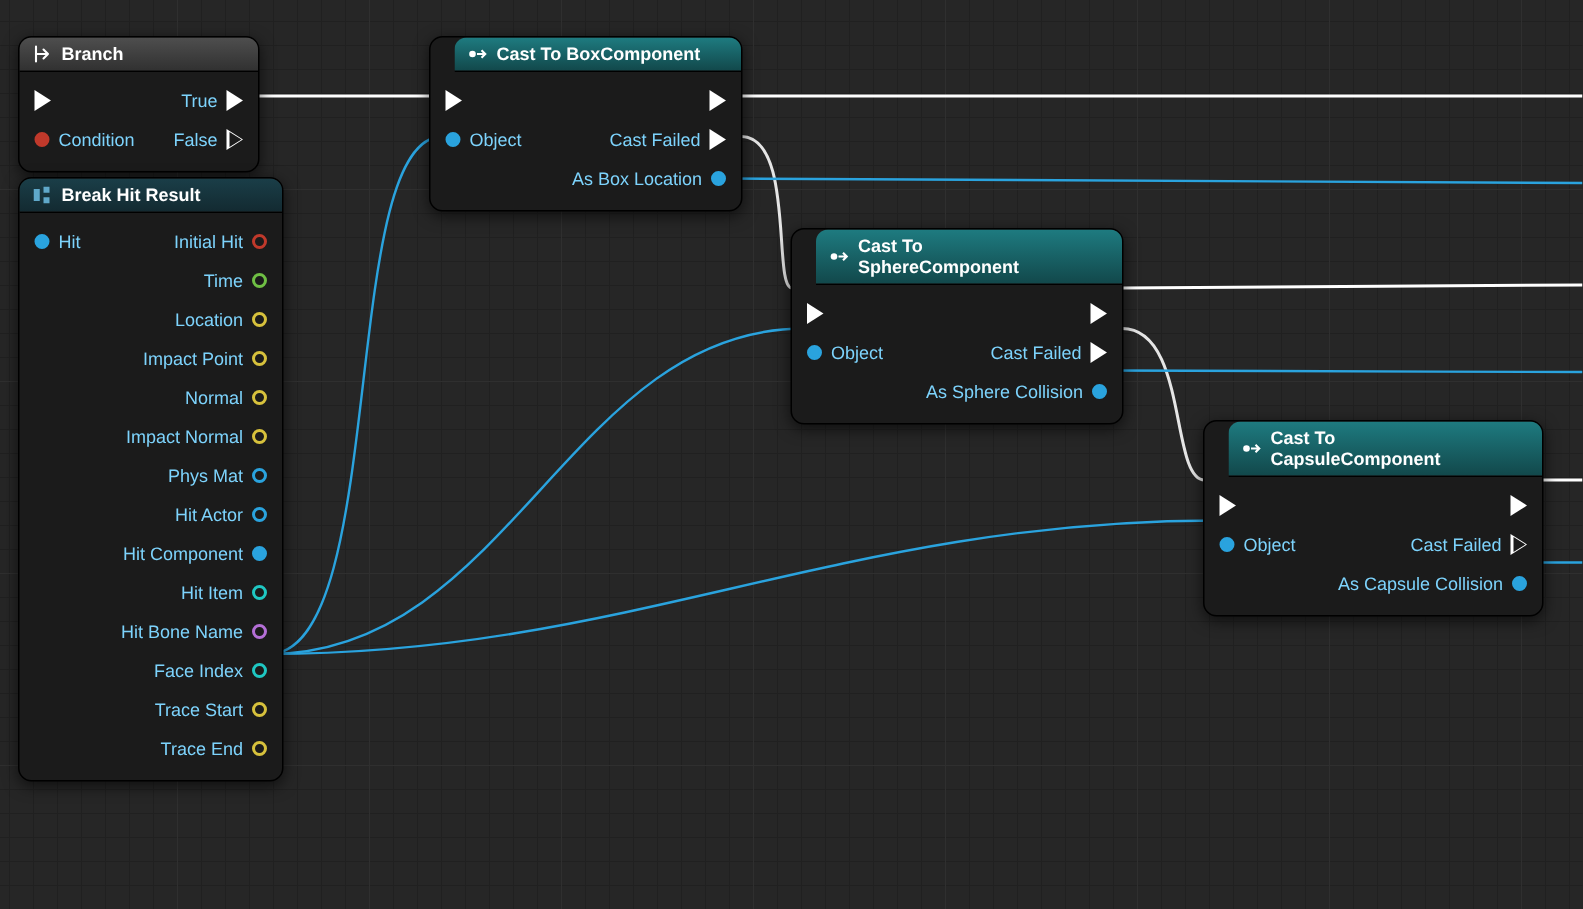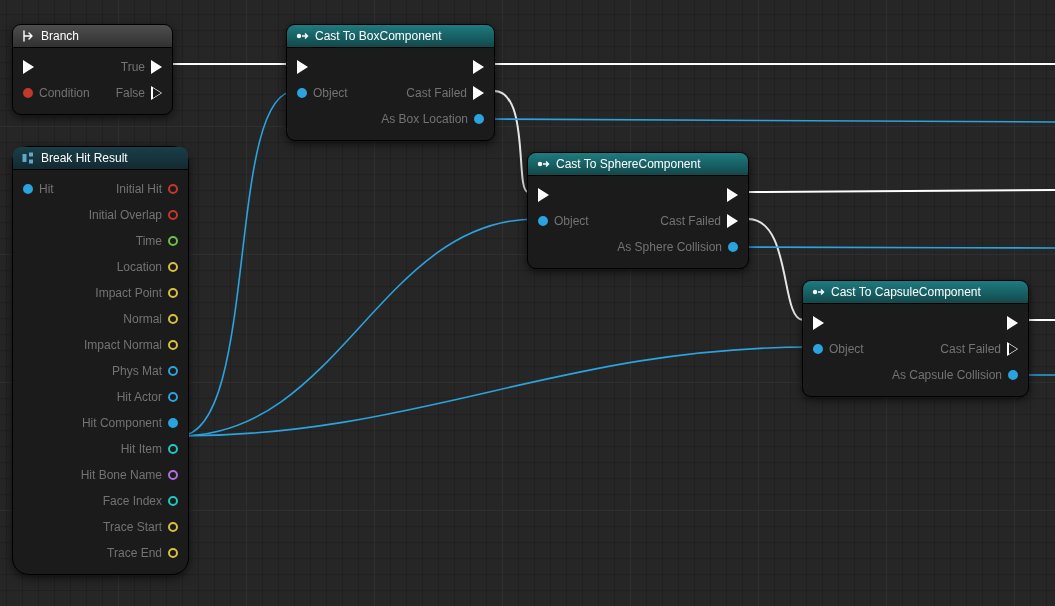--- a/index.html
+++ b/index.html
@@ -14,25 +14,25 @@
       linear-gradient(#202020 1px,transparent 1px),
       linear-gradient(90deg,#202020 1px,transparent 1px);
     background-size:128px 128px,128px 128px,16px 16px,16px 16px;
     background-position:-10px -2px,-10px -2px,-10px -2px,-10px -2px;
   }
   svg.wires{position:absolute;inset:0;pointer-events:none;}
   .node{position:absolute;background:#1b1b1b;border:1px solid #000;
     border-radius:9px;box-shadow:0 3px 10px rgba(0,0,0,.6);}
   .node .hdr{display:flex;align-items:center;gap:6px;
     padding:4px 24px 4px 8px;border-bottom:1px solid #000;
-    border-radius:8px 8px 0 0;color:#fff;font-weight:400;}
+    border-radius:8px 8px 0 0;color:#fff;font-weight:700;}
   .hdr-icon{display:inline-flex;width:14px;height:14px;align-items:center;justify-content:center;}
   .hdr-icon svg{width:14px;height:14px;}
   .hdr-gray{background:linear-gradient(#4e4e4e,#313131);}
-  .hdr-teal{background:linear-gradient(#1e7b80,#12484b);}
+  .hdr-teal{background:linear-gradient(#1e7b80,#12484b);margin-left:16px;}
   .hdr-blue{background:linear-gradient(#1a3e48,#132a31);}
   .body{padding:6px 0 8px 0;}
   .grid2{display:grid;grid-template-columns:1fr 1fr;}
   .col{display:flex;flex-direction:column;gap:0;}
   .row{display:flex;align-items:center;height:26px;padding:0 10px;gap:6px;white-space:nowrap;}
   .row.end{justify-content:flex-end;}
   
   .xpin,.xpin-h{display:inline-block;border-style:solid;}
   .xpin{border-width:7px 0 7px 11px;border-color:transparent transparent transparent #fff;}
   .xpin-h{border-width:7px 0 7px 11px;border-color:transparent transparent transparent #fff;
@@ -43,21 +43,21 @@
   
   .dpin{width:10px;height:10px;border-radius:50%;display:inline-block;
     border:2px solid;box-sizing:border-box;background:transparent;}
   .dpin.filled{background:currentColor;}
   .c-red{color:#c0392b;border-color:#c0392b;}
   .c-blue{color:#2aa3de;border-color:#2aa3de;}
   .c-green{color:#6fbf44;border-color:#6fbf44;}
   .c-yellow{color:#d7c13c;border-color:#d7c13c;}
   .c-cyan{color:#1fc7c2;border-color:#1fc7c2;}
   .c-purple{color:#b46fd6;border-color:#b46fd6;}
-  .lbl{color:#737373;}
+  .lbl{color:#7dd3fc;}
 </style>
 </head>
 <body>
 <div class="grid"></div>
 
 <svg class="wires" width="1055" height="606">
 
   <path d="M 170 64 C 210 64 250 64 286 64" stroke="#ffffff" stroke-width="2" fill="none"></path>
   <path d="M 494 64 C 700 64 900 64 1055 64" stroke="#ffffff" stroke-width="2" fill="none"></path>
   <path d="M 494 91 C 530 91 515 192 528 192" stroke="#e5e5e5" stroke-width="2" fill="none"></path>
@@ -99,21 +99,21 @@
         <span class="xpin"></span>
       </div>
       <div class="row end">
         <span class="lbl">False</span>
         <span class="xpin-h"></span>
       </div>
     </div>
   </div>
 </div>
 
-<div class="node" style="left:12px;top:146px;width:175px;border-radius:17px;">
+<div class="node" style="left:12px;top:118px;width:175px;">
   <div class="hdr hdr-blue">
     <span class="hdr-icon">
       <svg viewBox="0 0 14 14">
           <rect x="1.5" y="3" width="4" height="8" fill="#5fa8c9"></rect>
           <rect x="8" y="1.5" width="4" height="4" fill="#5fa8c9"></rect>
           <rect x="8" y="8.5" width="4" height="4" fill="#5fa8c9"></rect>
         </svg>
     </span>
     <span>Break Hit Result</span>
   </div>
@@ -123,24 +123,20 @@
         <span class="dpin c-blue filled"></span>
         <span class="lbl">Hit</span>
       </div>
     </div>
     <div class="col" id="break-outs">
         <div class="row end">
           <span class="lbl">Initial Hit</span>
           <span class="dpin c-red"></span>
         </div>
         <div class="row end">
-          <span class="lbl">Initial Overlap</span>
-          <span class="dpin c-red"></span>
-        </div>
-        <div class="row end">
           <span class="lbl">Time</span>
           <span class="dpin c-green"></span>
         </div>
         <div class="row end">
           <span class="lbl">Location</span>
           <span class="dpin c-yellow"></span>
         </div>
         <div class="row end">
           <span class="lbl">Impact Point</span>
           <span class="dpin c-yellow"></span>

